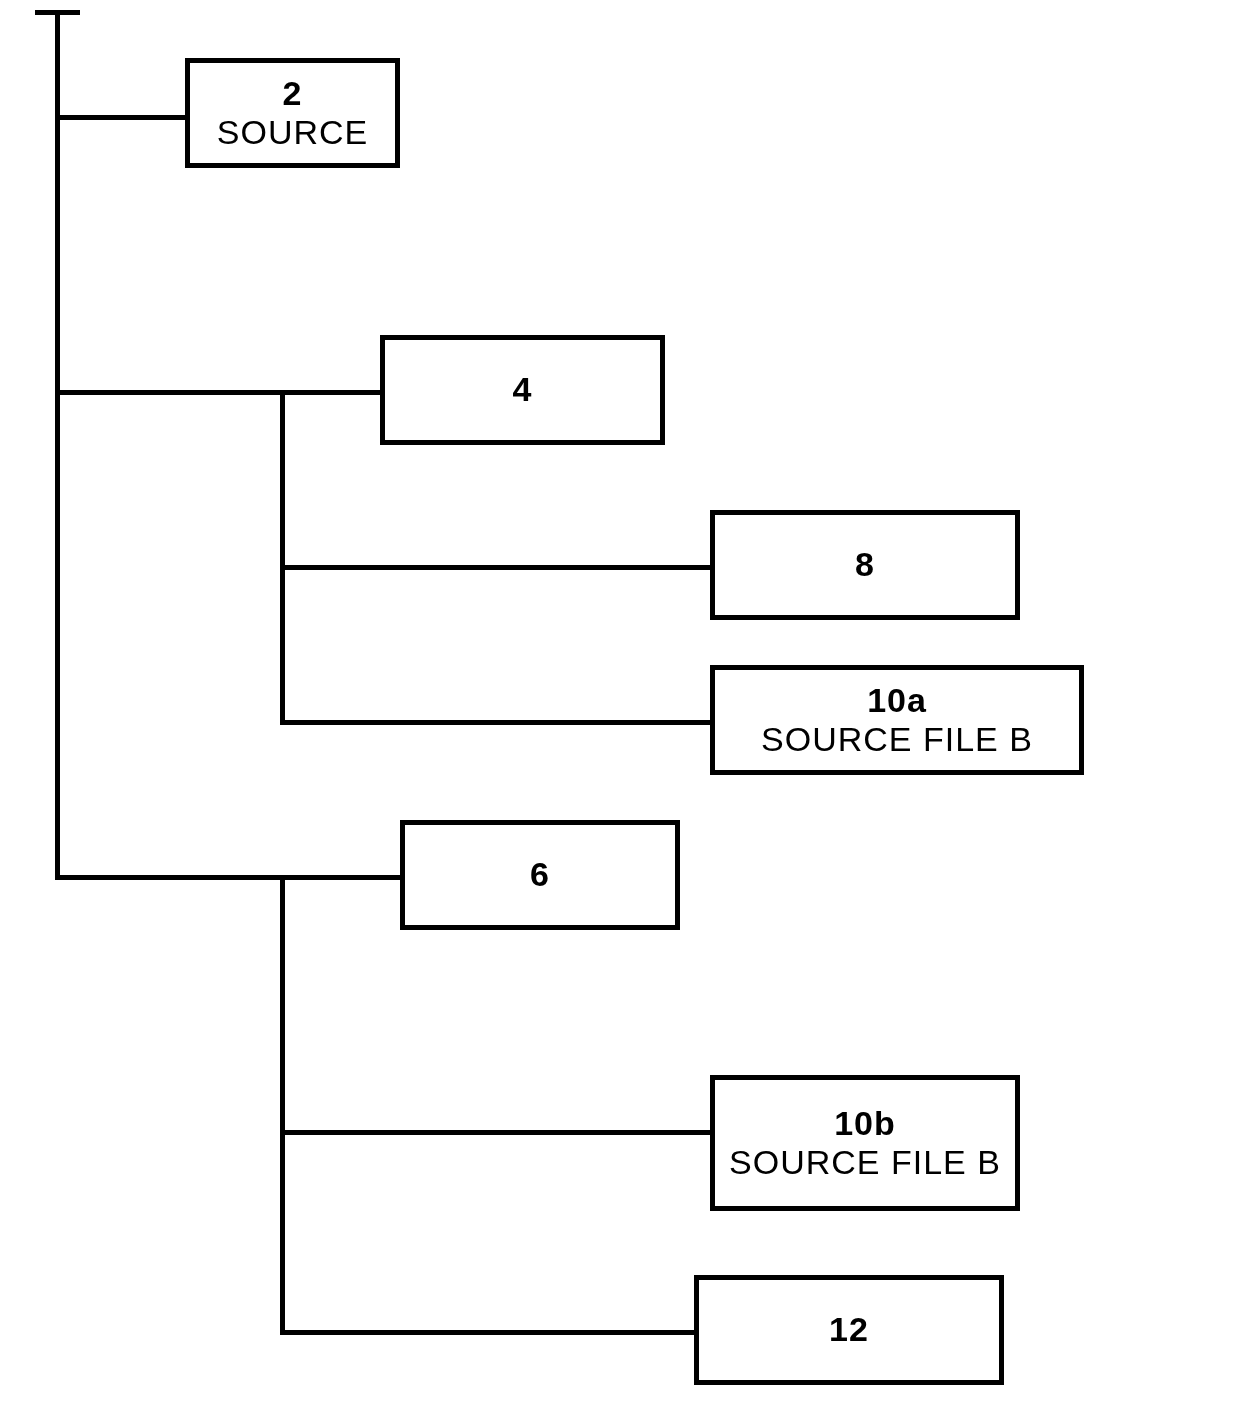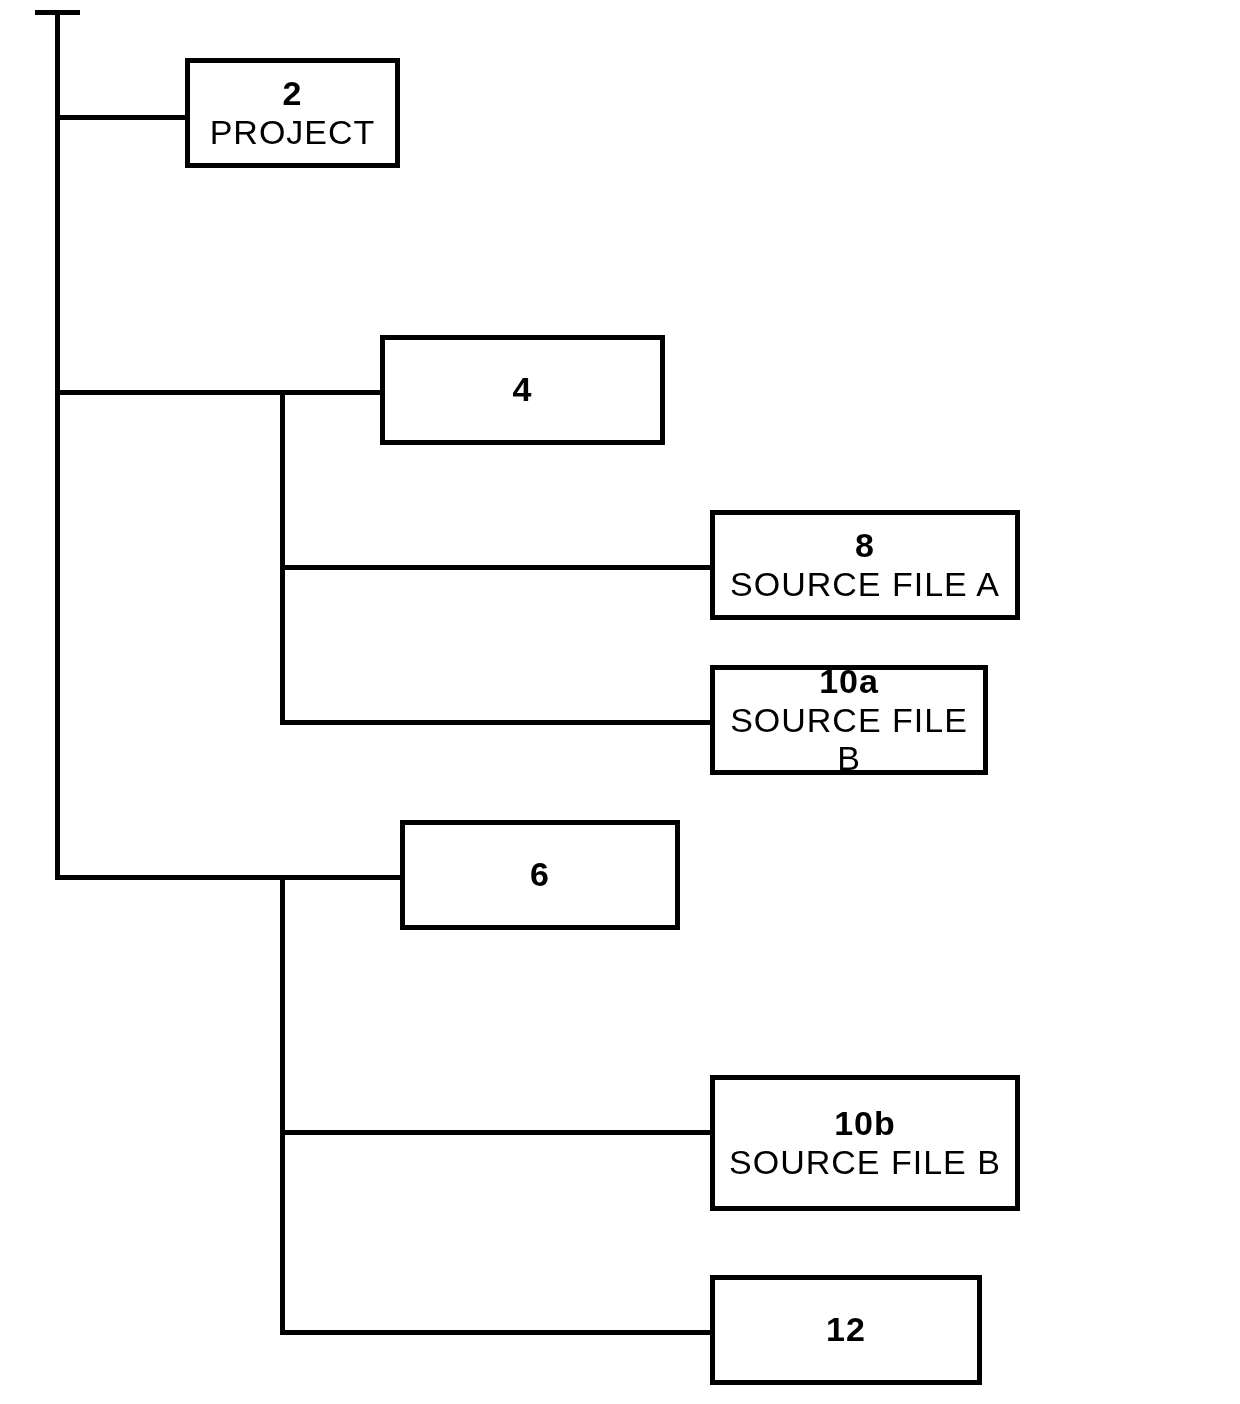--- a/index.html
+++ b/index.html
@@ -72,43 +72,42 @@
   <div class="hline" style="left:55px; top:875px; width:345px;"></div>
 
   <div class="vline" style="left:280px; top:875px; height:460px;"></div>
 
   <div class="hline" style="left:280px; top:1130px; width:430px;"></div>
 
   <div class="hline" style="left:280px; top:1330px; width:430px;"></div>
 
   <div class="node" style="left:185px; top:58px; width:215px; height:110px;">
     <span class="num">2</span>
-    <span class="lbl">PROJECT</span>
+    <span class="lbl">SOURCE</span>
   </div>
 
   <div class="node" style="left:380px; top:335px; width:285px; height:110px;">
     <span class="num">4</span>
   </div>
 
   <div class="node" style="left:710px; top:510px; width:310px; height:110px;">
     <span class="num">8</span>
-    <span class="lbl">SOURCE FILE A</span>
   </div>
 
-  <div class="node" style="left:710px; top:665px; width:278px; height:110px;">
+  <div class="node" style="left:710px; top:665px; width:374px; height:110px;">
     <span class="num">10a</span>
     <span class="lbl">SOURCE FILE B</span>
   </div>
 
   <div class="node" style="left:400px; top:820px; width:280px; height:110px;">
     <span class="num">6</span>
   </div>
 
   <div class="node" style="left:710px; top:1075px; width:310px; height:136px;">
     <span class="num">10b</span>
     <span class="lbl">SOURCE FILE B</span>
   </div>
 
-  <div class="node" style="left:710px; top:1275px; width:272px; height:110px;">
+  <div class="node" style="left:694px; top:1275px; width:310px; height:110px;">
     <span class="num">12</span>
   </div>
 
 </div>
 
 </body></html>

